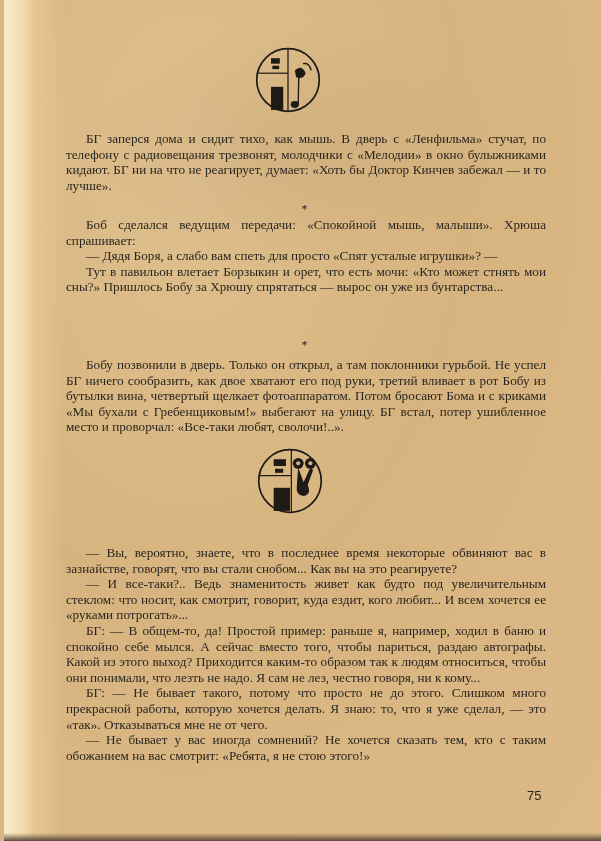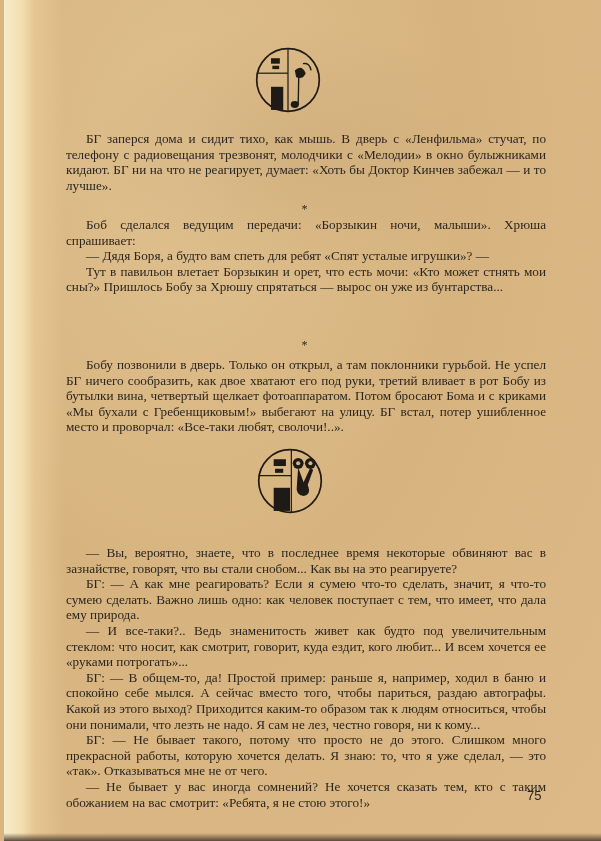--- a/index.html
+++ b/index.html
@@ -64,22 +64,22 @@
     </svg>
   </div>
 
   <div class="text-block" style="top:131px;">
     <p class="para indent">БГ заперся дома и сидит тихо, как мышь. В дверь с «Ленфильма» стучат, по телефону с радиовещания трезвонят, молодчики с «Мелодии» в окно булыжниками кидают. БГ ни на что не реагирует, думает: «Хоть бы Доктор Кинчев забежал — и то лучше».</p>
   </div>
 
   <div class="asterisk" style="top:202px;">*</div>
 
   <div class="text-block" style="top:217px;">
-    <p class="para indent">Боб сделался ведущим передачи: «Борзыкин ночи, малыши». Хрюша спрашивает:</p>
-    <p class="para indent">— Дядя Боря, а будто вам спеть для ребят «Спят усталые игрушки»? —</p>
+    <p class="para indent">Боб сделался ведущим передачи: «Спокойной мышь, малыши». Хрюша спрашивает:</p>
+    <p class="para indent">— Дядя Боря, а слабо вам спеть для просто «Спят усталые игрушки»? —</p>
     <p class="para indent">Тут в павильон влетает Борзыкин и орет, что есть мочи: «Кто может стнять мои сны?» Пришлось Бобу за Хрюшу спрятаться — вырос он уже из бунтарства...</p>
   </div>
 
   <div class="asterisk" style="top:338px;">*</div>
 
   <div class="text-block" style="top:357px;">
     <p class="para indent">Бобу позвонили в дверь. Только он открыл, а там поклонники гурьбой. Не успел БГ ничего сообразить, как двое хватают его под руки, третий вливает в рот Бобу из бутылки вина, четвертый щелкает фотоаппаратом. Потом бросают Бома и с криками «Мы бухали с Гребенщиковым!» выбегают на улицу. БГ встал, потер ушибленное место и проворчал: «Все-таки любят, сволочи!..».</p>
   </div>
 
   <div class="logo" style="left:252px; top:447px;">
@@ -93,21 +93,20 @@
       <circle cx="62" cy="24" r="8" fill="#1e1a16"></circle>
       <circle cx="80" cy="24" r="8" fill="#1e1a16"></circle>
       <circle cx="62" cy="24" r="3" fill="#d8b582"></circle>
       <circle cx="80" cy="24" r="3" fill="#d8b582"></circle>
       <path d="M62 30 L70 52 L80 30 L84 34 L76 56 Q82 70 70 72 Q58 70 60 58 Z" fill="#1e1a16"></path>
     </svg>
   </div>
 
   <div class="text-block" style="top:545px;">
     <p class="para indent">— Вы, вероятно, знаете, что в последнее время некоторые обвиняют вас в зазнайстве, говорят, что вы стали снобом... Как вы на это реагируете?</p>
-    <p class="para indent">БГ: — А как мне реагировать? Если я сумею что-то сделать, значит, я что-то сумею сделать. Важно лишь одно: как человек поступает с тем, что имеет, что дала ему природа.</p>
     <p class="para indent">— И все-таки?.. Ведь знаменитость живет как будто под увеличительным стеклом: что носит, как смотрит, говорит, куда ездит, кого любит... И всем хочется ее «руками потрогать»...</p>
     <p class="para indent">БГ: — В общем-то, да! Простой пример: раньше я, например, ходил в баню и спокойно себе мылся. А сейчас вместо того, чтобы париться, раздаю автографы. Какой из этого выход? Приходится каким-то образом так к людям относиться, чтобы они понимали, что лезть не надо. Я сам не лез, честно говоря, ни к кому...</p>
     <p class="para indent">БГ: — Не бывает такого, потому что просто не до этого. Слишком много прекрасной работы, которую хочется делать. Я знаю: то, что я уже сделал, — это «так». Отказываться мне не от чего.</p>
     <p class="para indent">— Не бывает у вас иногда сомнений? Не хочется сказать тем, кто с таким обожанием на вас смотрит: «Ребята, я не стою этого!»</p>
   </div>
 
   <div class="page-number">75</div>
 </div>
 
 </body></html>

